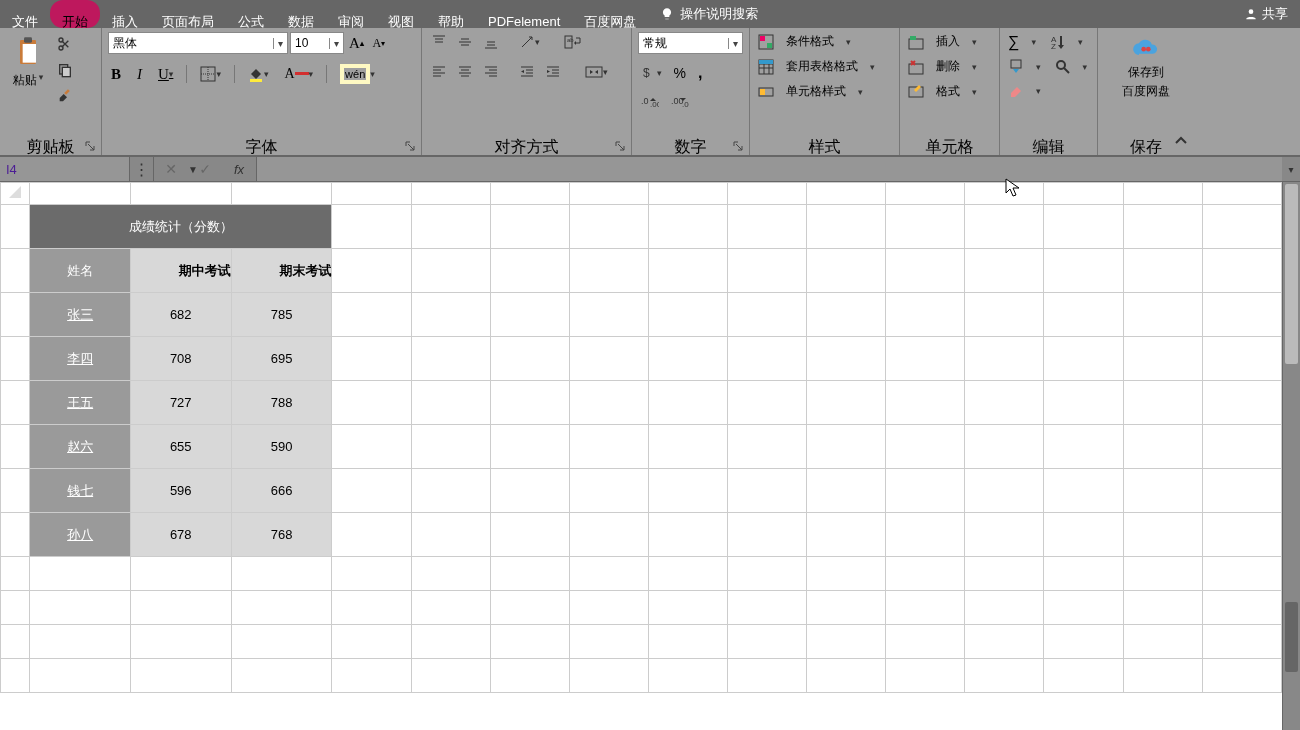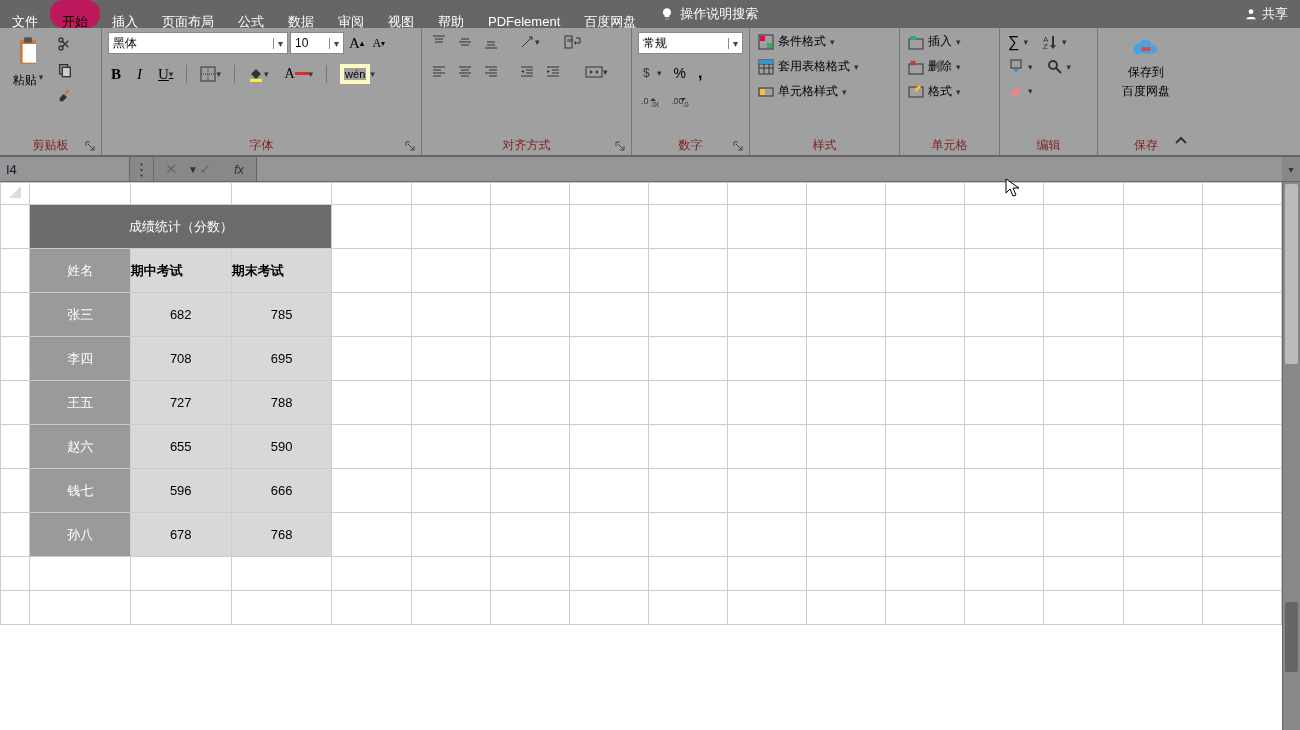--- a/index.html
+++ b/index.html
@@ -12,38 +12,38 @@
 .tabs-spacer { flex: 1; }
 .tabs-right { display: flex; align-items: center; gap: 6px; padding: 0 12px; }
 .lightbulb { width: 14px; height: 14px; }
 .share { display:flex; align-items:center; gap:4px; cursor:pointer; }
 .share svg { width: 14px; height: 14px; }
 
 
 .ribbon { display: flex; height: 128px; background: #a0a0a0; border-bottom: 1px solid #666; }
 .group { border-right: 1px solid #777; display: flex; flex-direction: column; position: relative; }
 .group-body { flex: 1; display: flex; align-items: flex-start; padding: 4px 6px 0 6px; gap: 4px; }
-.group-label { height: 18px; text-align: center; font-size: 12px; color: #7f1d1d; position: relative; }
+.group-label { height: 18px; text-align: center; font-size: 16px; color: #000000; position: relative; }
 .group-label .dlauncher { position: absolute; right: 4px; bottom: 2px; width:12px; height:12px; }
 .col { display: flex; flex-direction: column; gap: 2px; }
 .row { display: flex; gap: 2px; align-items: center; }
 .rbtn { padding: 2px 3px; border-radius: 2px; cursor: pointer; display:flex; align-items:center; justify-content:center; }
 .combo { background:#fff; border:1px solid #888; height:22px; font-size:12px; display:flex; align-items:center; }
 .combo .txt { padding: 0 4px; flex:1; }
 .combo .dd { width:14px; text-align:center; border-left:1px solid #888; color:#444; font-size:10px; }
 .bigbtn { display:flex; flex-direction:column; align-items:center; justify-content:center; gap:2px; padding:2px 6px; font-size:12px; cursor:pointer; }
 .splitdd { font-size:9px; color:#333; }
-.menuline { display:flex; align-items:center; gap:4px; font-size:12px; padding:1px 2px; cursor:pointer; white-space:nowrap; }
+.menuline { display:flex; align-items:center; gap:12px; font-size:12px; padding:1px 2px; cursor:pointer; white-space:nowrap; }
 .menuline svg { width:16px; height:16px; }
 .collapse { position:absolute; right:6px; bottom:4px; font-size:14px; cursor:pointer; }
 
 
 .fbar { display:flex; height:26px; background:#888; border-top:1px solid #666; border-bottom:1px solid #666; }
 .namebox { width:130px; display:flex; background:#969696; border-right:1px solid #666; }
-.namebox input { flex:1; background:transparent; border:none; font-size:13px; padding:0 6px; color:#0f172a; }
+.namebox input { flex:1; background:transparent; border:none; font-size:13px; padding:0 6px; color:#4c1d95; }
 .namebox .dd { width:16px; display:flex; align-items:center; justify-content:center; font-size:10px; color:#333; cursor:pointer; }
 .fx-sep { width:24px; display:flex; align-items:center; justify-content:center; border-right:1px solid #666; cursor:pointer; color:#333; }
 .fx-btn { width:34px; display:flex; align-items:center; justify-content:center; color:#333; cursor:pointer; font-size:14px; }
 .fx-cancel { color:#666; } .fx-ok { color:#666; }
 .fx-label { font-style:italic; font-size:13px; }
 .formula-input { flex:1; background:#969696; border:none; font-size:13px; padding:0 6px; color:#000; outline:none; border-left:1px solid #666; }
 .formula-dd { width:18px; display:flex; align-items:center; justify-content:center; font-size:10px; color:#333; cursor:pointer; }
 
 
 .gridwrap { position:relative; height: calc(730px - 28px - 128px - 26px); background:#fff; display:flex; }
@@ -53,22 +53,22 @@
 th.rowh { width:30px; background:#9a9a9a; color:#fff; font-weight:normal; text-align:right; padding-right:4px; font-size:12px; vertical-align:bottom; }
 th.colh { height:22px !important; background:#969696; color:#fff; font-weight:normal; font-size:12px; }
 th.corner { width:30px; height:22px !important; background:#969696; }
 th.corner svg { width:12px; height:12px; }
 .colA{width:104px}.colB{width:104px}.colC{width:104px}
 .colStd{width:82px}
 
 
 .title-cell { background:#6b6b6b !important; color:#fff; text-align:center; font-size:15px; border:2px solid #fff; }
 .name-head { background:#9a9a9a !important; color:#fff; text-align:center; border:2px solid #fff; }
-.val-head { background:#d8d8d8 !important; text-align:left; border:2px solid #fff; font-weight:bold; }
-.name-cell { background:#9a9a9a !important; color:#fff; text-align:center; border:2px solid #fff; }
+.val-head { background:#d8d8d8 !important; text-align:right; border:2px solid #fff; font-weight:bold; }
+.name-cell { background:#9a9a9a !important; color:#fff; text-align:center; border:2px solid #fff;text-decoration:underline; }
 .val-cell { background:#d8d8d8 !important; text-align:center; border:2px solid #fff; }
 .tall { height:44px !important; }
 
 .vscroll { width:18px; background:#888; border-left:1px solid #666; position:relative; }
 .vscroll .thumb { position:absolute; left:2px; right:2px; top:2px; height:180px; background:#bbb; border-radius:2px; }
 .vscroll .thumb2 { position:absolute; left:2px; right:2px; top:420px; height:70px; background:#666; border-radius:2px; }
 
 .cursor { position:absolute; width:16px; height:20px; pointer-events:none; }
 </style>
 </head>
@@ -680,20 +680,56 @@
             <td></td>
             <td></td>
             <td></td>
             <td></td>
             <td></td>
             <td></td>
             <td></td>
             <td></td>
             <td></td>
           </tr>
+      <tr>
+            <th class="rowh">11</th>
+            <td></td>
+            <td></td>
+            <td></td>
+            <td></td>
+            <td></td>
+            <td></td>
+            <td></td>
+            <td></td>
+            <td></td>
+            <td></td>
+            <td></td>
+            <td></td>
+            <td></td>
+            <td></td>
+            <td></td>
+          </tr>
+      <tr>
+            <th class="rowh">12</th>
+            <td></td>
+            <td></td>
+            <td></td>
+            <td></td>
+            <td></td>
+            <td></td>
+            <td></td>
+            <td></td>
+            <td></td>
+            <td></td>
+            <td></td>
+            <td></td>
+            <td></td>
+            <td></td>
+            <td></td>
+          </tr>
     </tbody>
       </table>
   </div>
   <div class="vscroll">
     <div class="thumb"></div>
     <div class="thumb2"></div>
   </div>
 </div>
 
 <svg class="cursor" viewBox="0 0 16 20" style="left:1005px;top:178px">

